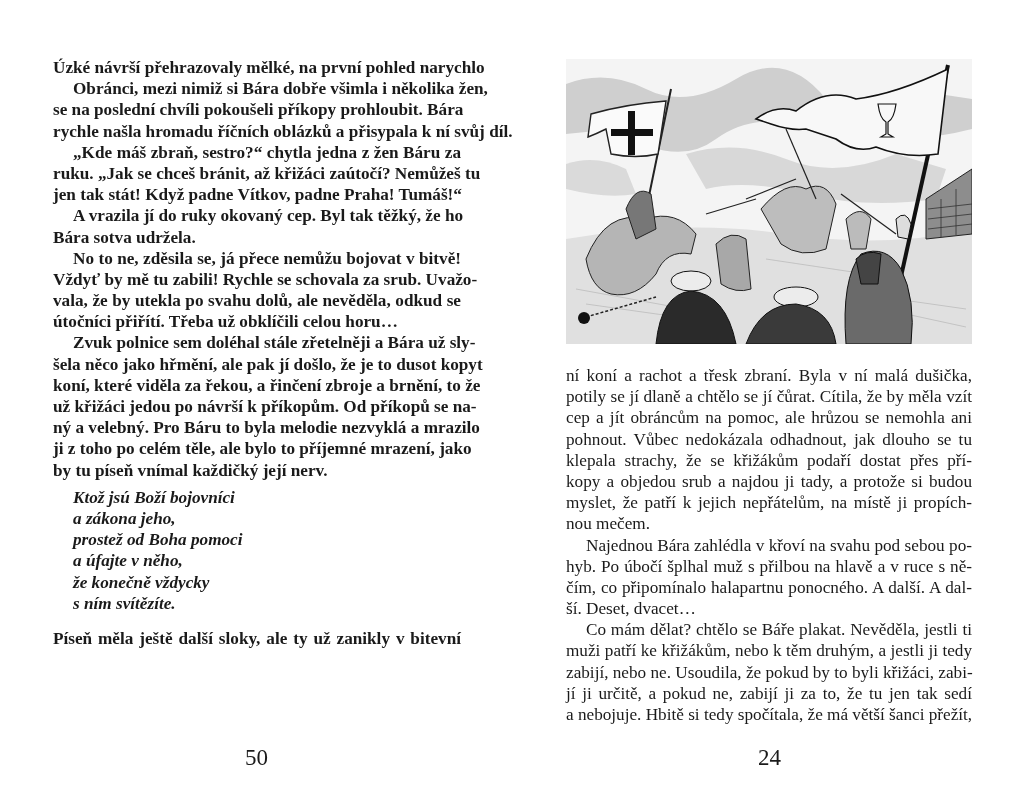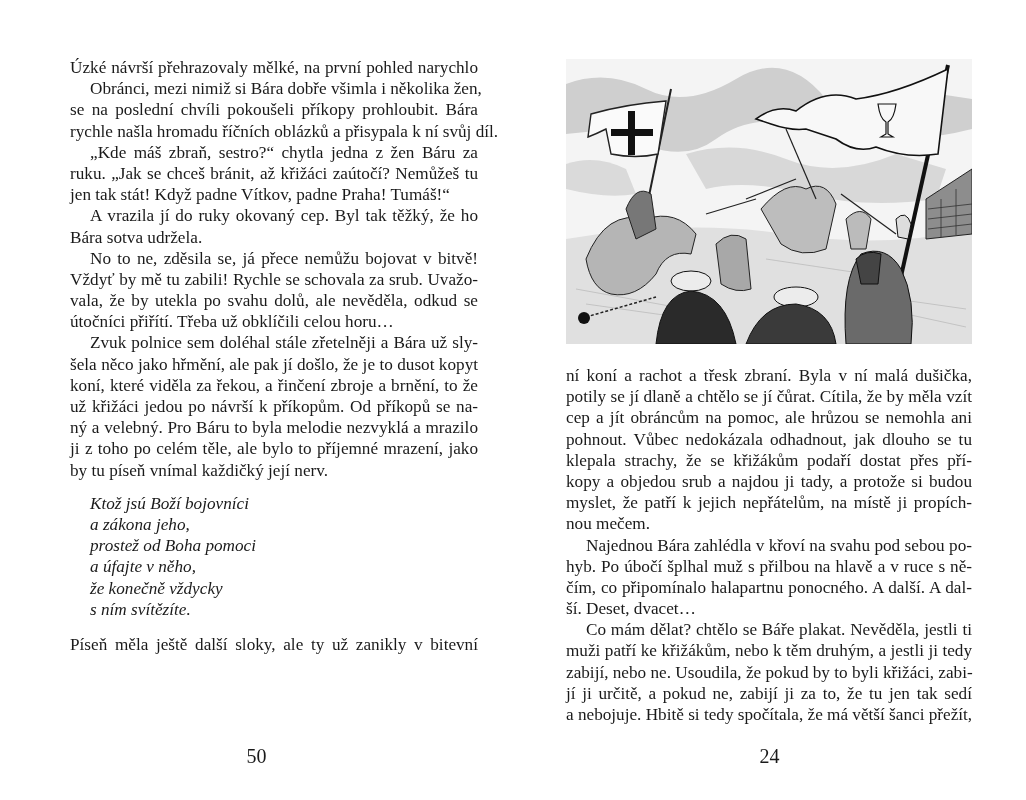--- a/index.html
+++ b/index.html
@@ -4,28 +4,28 @@
 <style>
   html, body { margin:0; padding:0; }
   body {
     width:1026px; height:800px; background:#ffffff; position:relative; overflow:hidden;
     font-family: "Liberation Serif", "DejaVu Serif", serif; color:#1a1a1a;
   }
   .page { position:absolute; top:0; height:800px; }
   #left-page { left:0; width:513px; }
   #right-page { left:513px; width:513px; }
   .col { position:absolute; font-size:17.2px; line-height:21.2px; text-align:justify; }
-  #left-col { left:70px; top:57px; width:408px; }
+  #left-col { left:53px; top:57px; width:408px;font-weight:bold; }
   #right-col { left:53px; top:365px; width:406px; }
   .line { display:block; white-space:nowrap; text-align:justify; text-align-last:justify; height:21.2px; }
   .line.last { text-align-last:left; }
   .indent { padding-left:20px; }
-  .verse { margin-top:12px; margin-bottom:14px; padding-left:20px; font-style:italic; }
+  .verse { margin-top:6px; margin-bottom:14px; padding-left:20px; font-style:italic; }
   .verse .vline { display:block; white-space:nowrap; height:21.2px; }
-  .pageno { position:absolute; top:745px; width:100%; text-align:center; font-size:20px; }
+  .pageno { position:absolute; top:745px; width:100%; text-align:center; font-size:23px; }
   #illustration { position:absolute; left:53px; top:59px; width:406px; height:285px; background:#f2f2f2; overflow:hidden; }
   #illustration svg { display:block; }
 </style>
 </head>
 <body>
 
 <div class="page" id="left-page">
   <div class="col" id="left-col">
     <div id="left-before">
         <span class="line">Úzké návrší přehrazovaly mělké, na první pohled narychlo</span>

